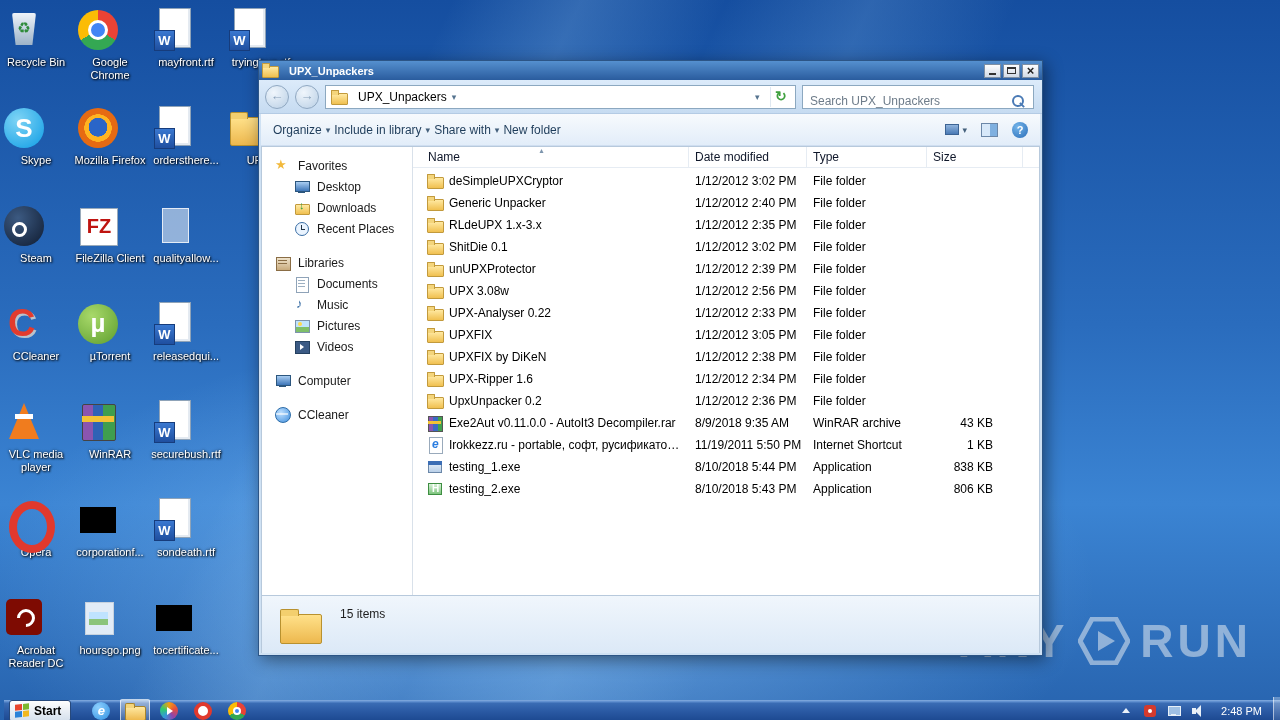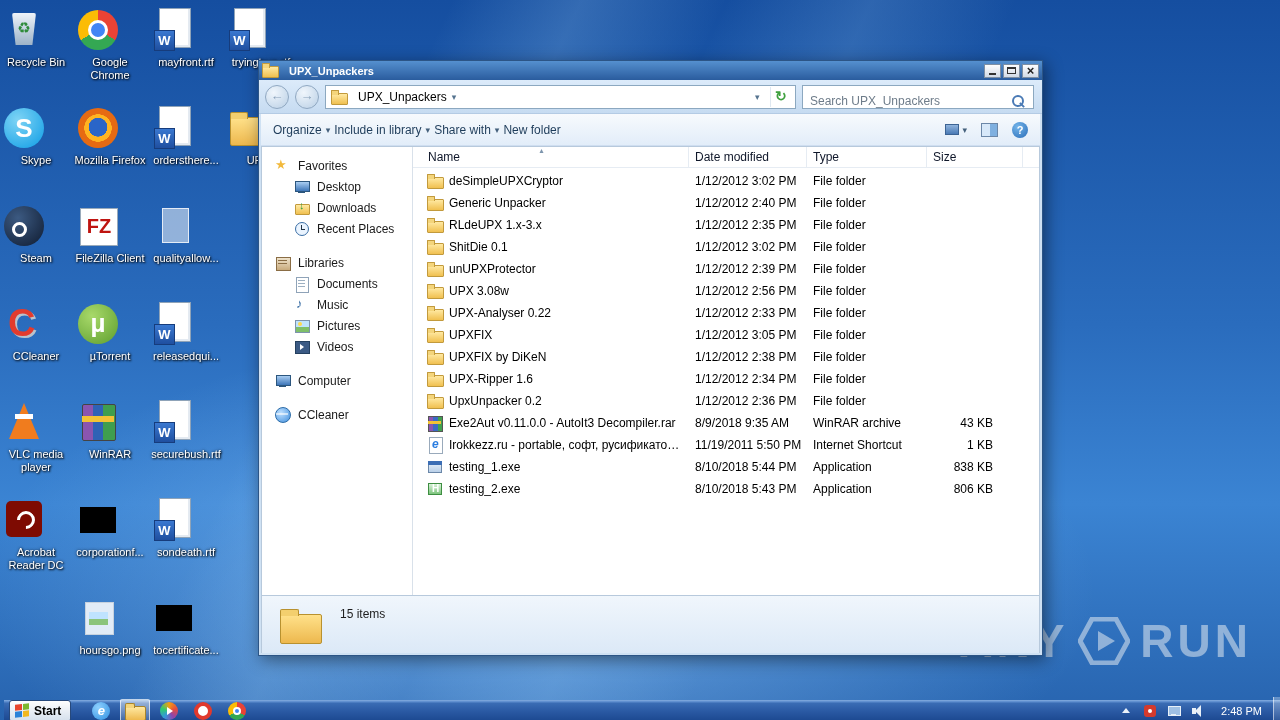--- a/index.html
+++ b/index.html
@@ -256,20 +256,24 @@
       <div class="dicon">
         <span class="dimg t-ccleaner"></span>
         <span class="dlabel">CCleaner</span>
       </div>
 
       <div class="dicon">
         <span class="dimg t-vlc"></span>
         <span class="dlabel">VLC media player</span>
       </div>
 
+      <div class="dicon">
+        <span class="dimg t-opera"></span>
+        <span class="dlabel">Opera</span>
+      </div>
 
       <div class="dicon">
         <span class="dimg t-acrobat"></span>
         <span class="dlabel">Acrobat Reader DC</span>
       </div>
     </div>
   <div class="dcol" id="dcol2">
 
       <div class="dicon">
         <span class="dimg t-chrome"></span>

